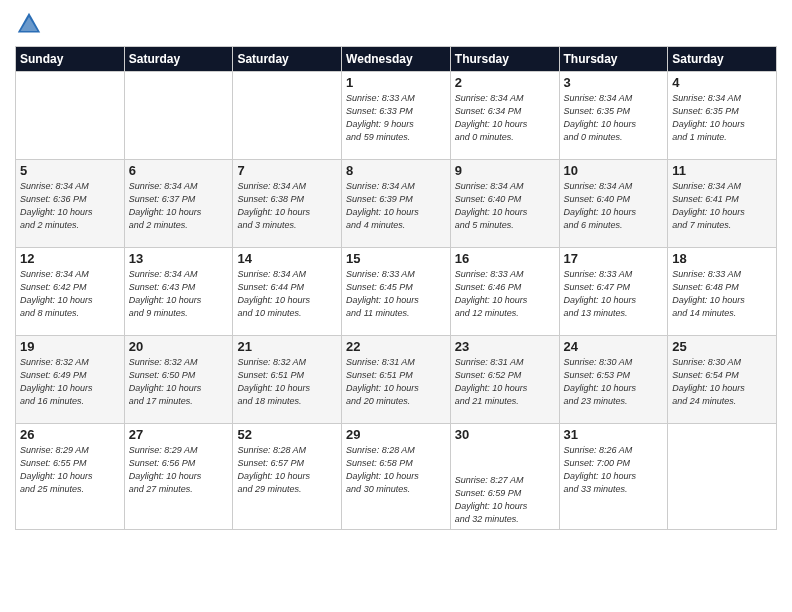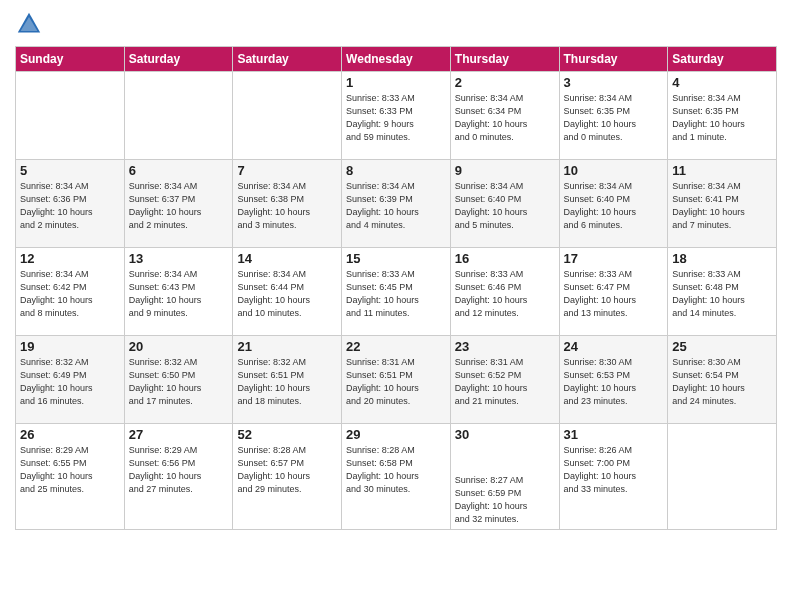--- a/index.html
+++ b/index.html
@@ -49,21 +49,21 @@
     .location {
       font-size: 14px;
       color: #555;
     }
     .calendar {
       width: 100%;
       border-collapse: collapse;
       table-layout: fixed;
     }
     .calendar th {
-      background: #be185d;
+      background: #0f172a;
       color: #fff;
       font-size: 12px;
       font-weight: bold;
       padding: 5px 4px;
       text-align: left;
       border: 1px solid #ccc;
     }
     .calendar td {
       vertical-align: top;
       border: 1px solid #ccc;
@@ -79,20 +79,21 @@
     .day-number {
       font-size: 13px;
       font-weight: bold;
       margin-bottom: 2px;
       color: #222;
     }
     .day-info {
       font-size: 9px;
       line-height: 1.45;
       color: #333;
+      font-style: italic;
     }
     .empty-cell {
       background: #fff !important;
     }
   </style>
 </head>
 <body>
 
 <div class="page">
   <div class="header">

